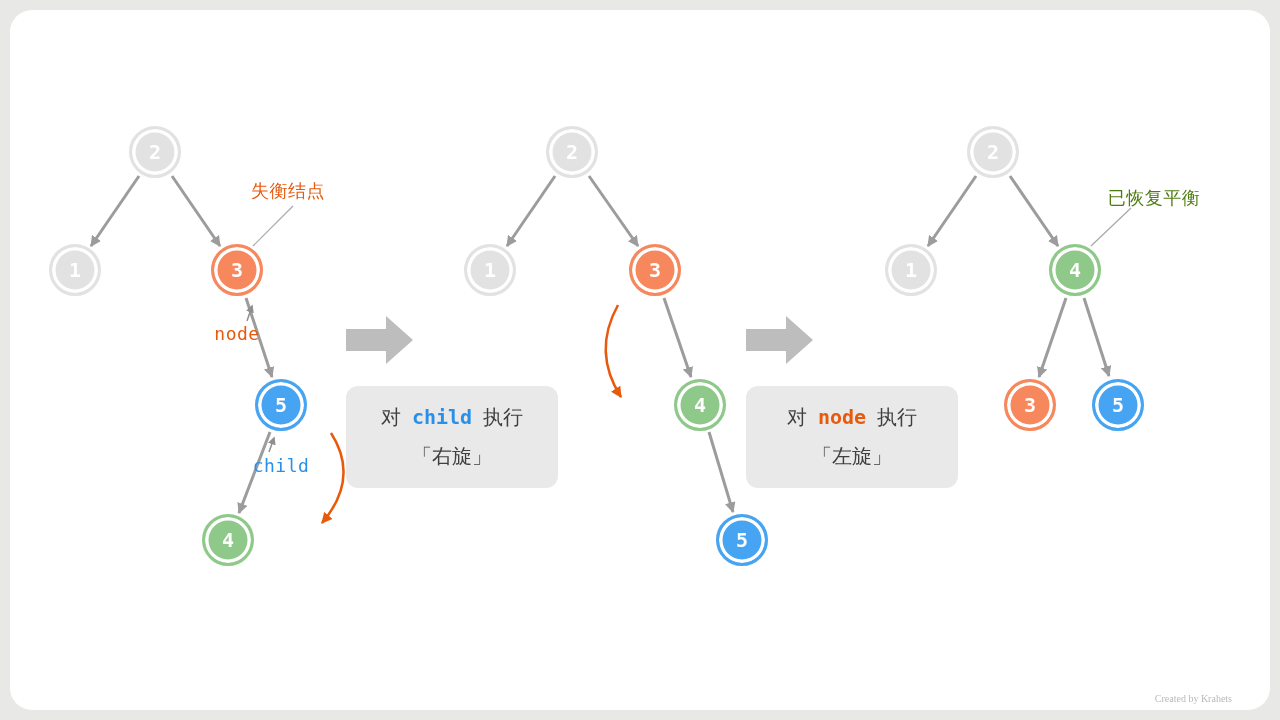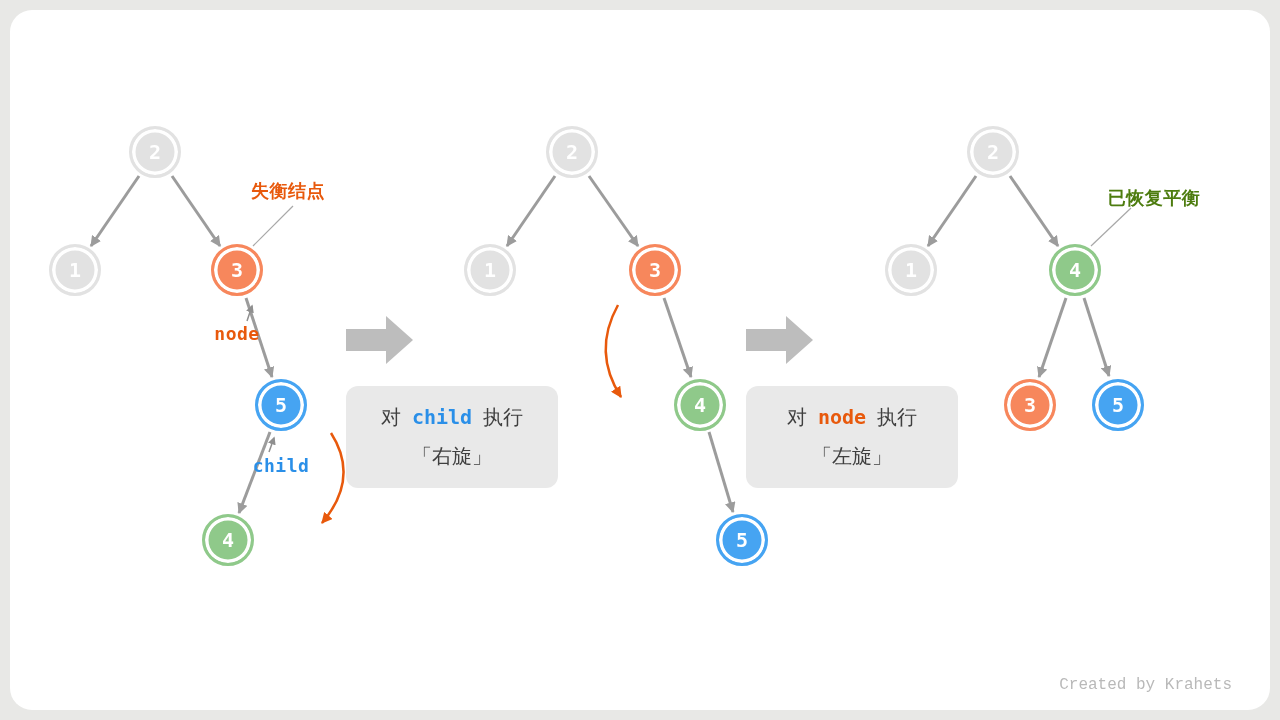--- a/index.html
+++ b/index.html
@@ -37,21 +37,21 @@
     font-weight: bold;
     font-size: 20px;
   }
   .node[data-color="gray"]   { --c: #e2e2e2; }
   .node[data-color="orange"] { --c: #f7875c; }
   .node[data-color="blue"]   { --c: #46a4f2; }
   .node[data-color="green"]  { --c: #8fc98a; }
   .label {
     position: absolute;
     transform: translate(-50%, -50%);
-    font-weight: bold;
+    font-weight: normal;
     font-size: 18px;
     white-space: nowrap;
     letter-spacing: 0.5px;
   }
   .mono { font-family: "DejaVu Sans Mono", monospace; }
   .label.orange { color: #e8590c; }
   .label.blue   { color: #2a8fe8; }
   .label.green  { color: #4d7c0f; }
   .step-box {
     position: absolute;
@@ -67,23 +67,23 @@
   .step-line1 { display: flex; gap: 11px; align-items: baseline; }
   .kw {
     font-family: "DejaVu Sans Mono", monospace;
     font-weight: bold;
     font-size: 20px;
   }
   .kw[data-color="blue"]   { color: #2a8fe8; }
   .kw[data-color="orange"] { color: #e8590c; }
   .watermark {
     position: absolute;
-    right: 48px; bottom: 26px;
-    font-family: Liberation Mono, monospace;
-    font-size: 16px;
+    right: 48px; bottom: 16px;
+    font-family: Liberation Serif, serif;
+    font-size: 10px;
     color: #b9b9b9;
   }
 </style>
 </head>
 <body>
 
 <div class="card"></div>
 
 <svg class="layer" viewBox="0 0 1280 720">
   <defs>

